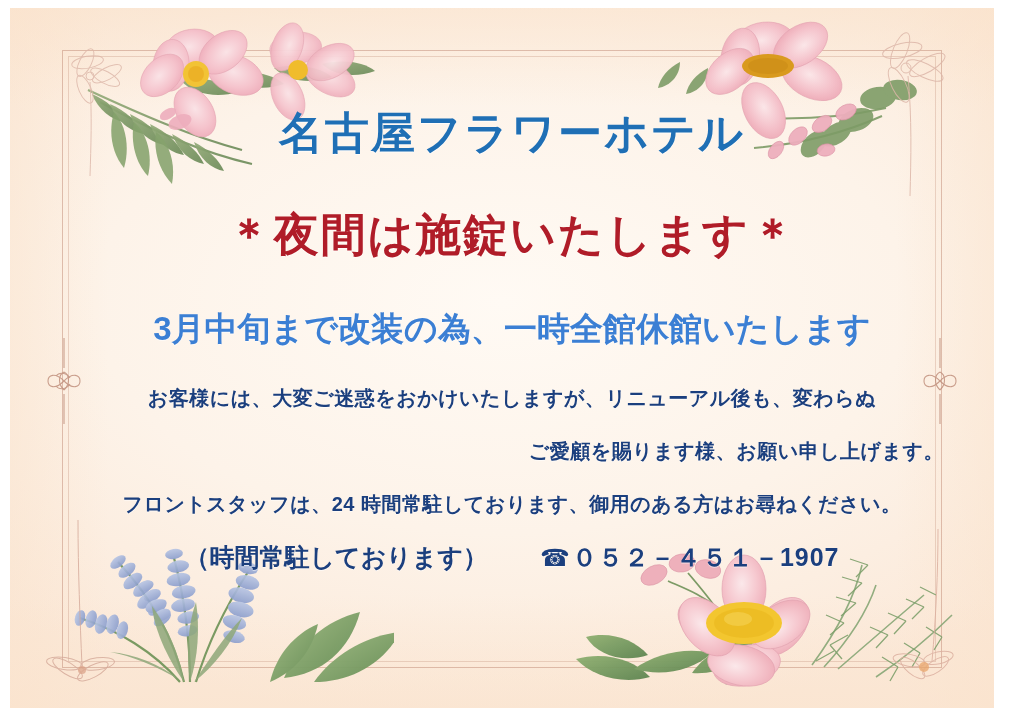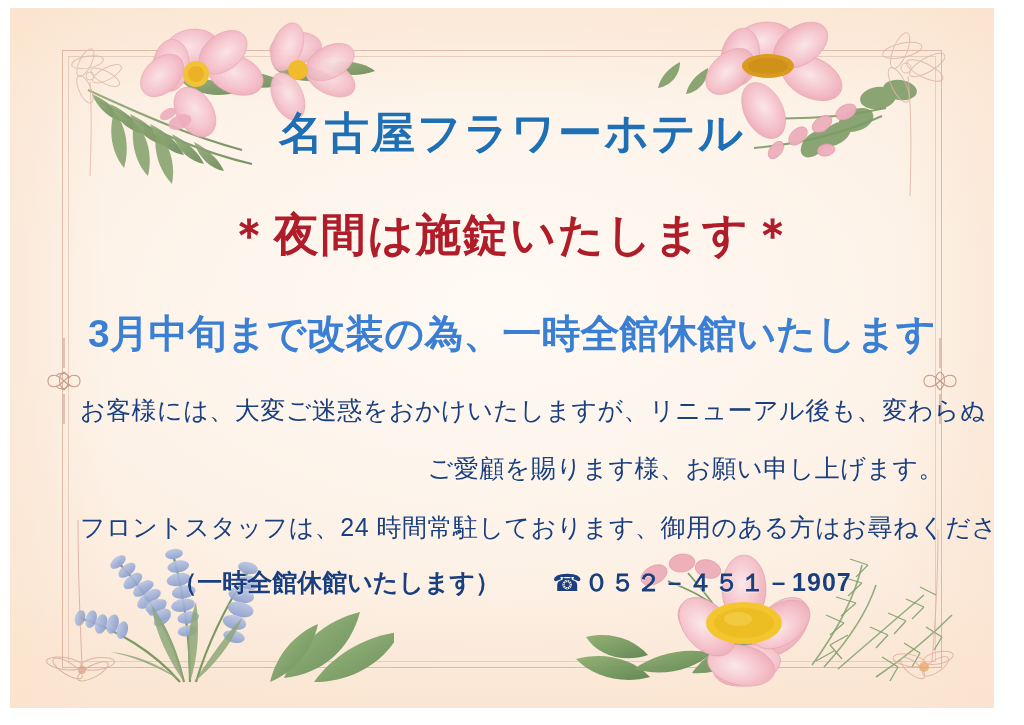--- a/index.html
+++ b/index.html
@@ -97,31 +97,31 @@
   #subtitle {
     font-size: 45px;
     font-weight: 700;
     color: #b01c28;
     letter-spacing: 2px;
     margin-bottom: 42px;
     text-shadow: 0 1px 0 rgba(255,255,255,.6);
   }
 
   #headline {
-    font-size: 39px;
+    font-size: 33px;
     font-weight: 700;
     color: #3b7fd4;
     letter-spacing: 0px;
     margin-bottom: 36px;
     text-shadow: 0 1px 0 rgba(255,255,255,.6);
   }
 
   .body-line {
-    font-size: 25px;
-    font-weight: 400;
+    font-size: 20px;
+    font-weight: 700;
     color: #1b3f7e;
     letter-spacing: .5px;
     line-height: 1.05;
     text-shadow: 0 1px 0 rgba(255,255,255,.55);
     margin-top: 16px;
   }
 
   #body-1 { margin-bottom: 32px; text-align: center; }
   #body-2 { margin-bottom: 32px; text-align: right; padding-left: 8px; }
   #body-3 { margin-bottom: 26px; text-align: center; }
@@ -487,20 +487,20 @@
 
     <h3 class="line" id="headline">3月中旬まで改装の為、一時全館休館いたします</h3>
 
     <p class="line body-line" id="body-1">お客様には、大変ご迷惑をおかけいたしますが、リニューアル後も、変わらぬ</p>
 
     <p class="line body-line" id="body-2">ご愛顧を賜ります様、お願い申し上げます。</p>
 
     <p class="line body-line" id="body-3">フロントスタッフは、24 時間常駐しております、御用のある方はお尋ねください。</p>
 
     <div id="contact-row">
-      <span>（一時全館休館いたします）</span>
+      <span>（時間常駐しております）</span>
       <span>
         <span id="phone-icon">☎</span><span id="phone-number">０５２－４５１－1907</span>
       </span>
     </div>
 
   </div>
 </div>
 
 </body></html>

